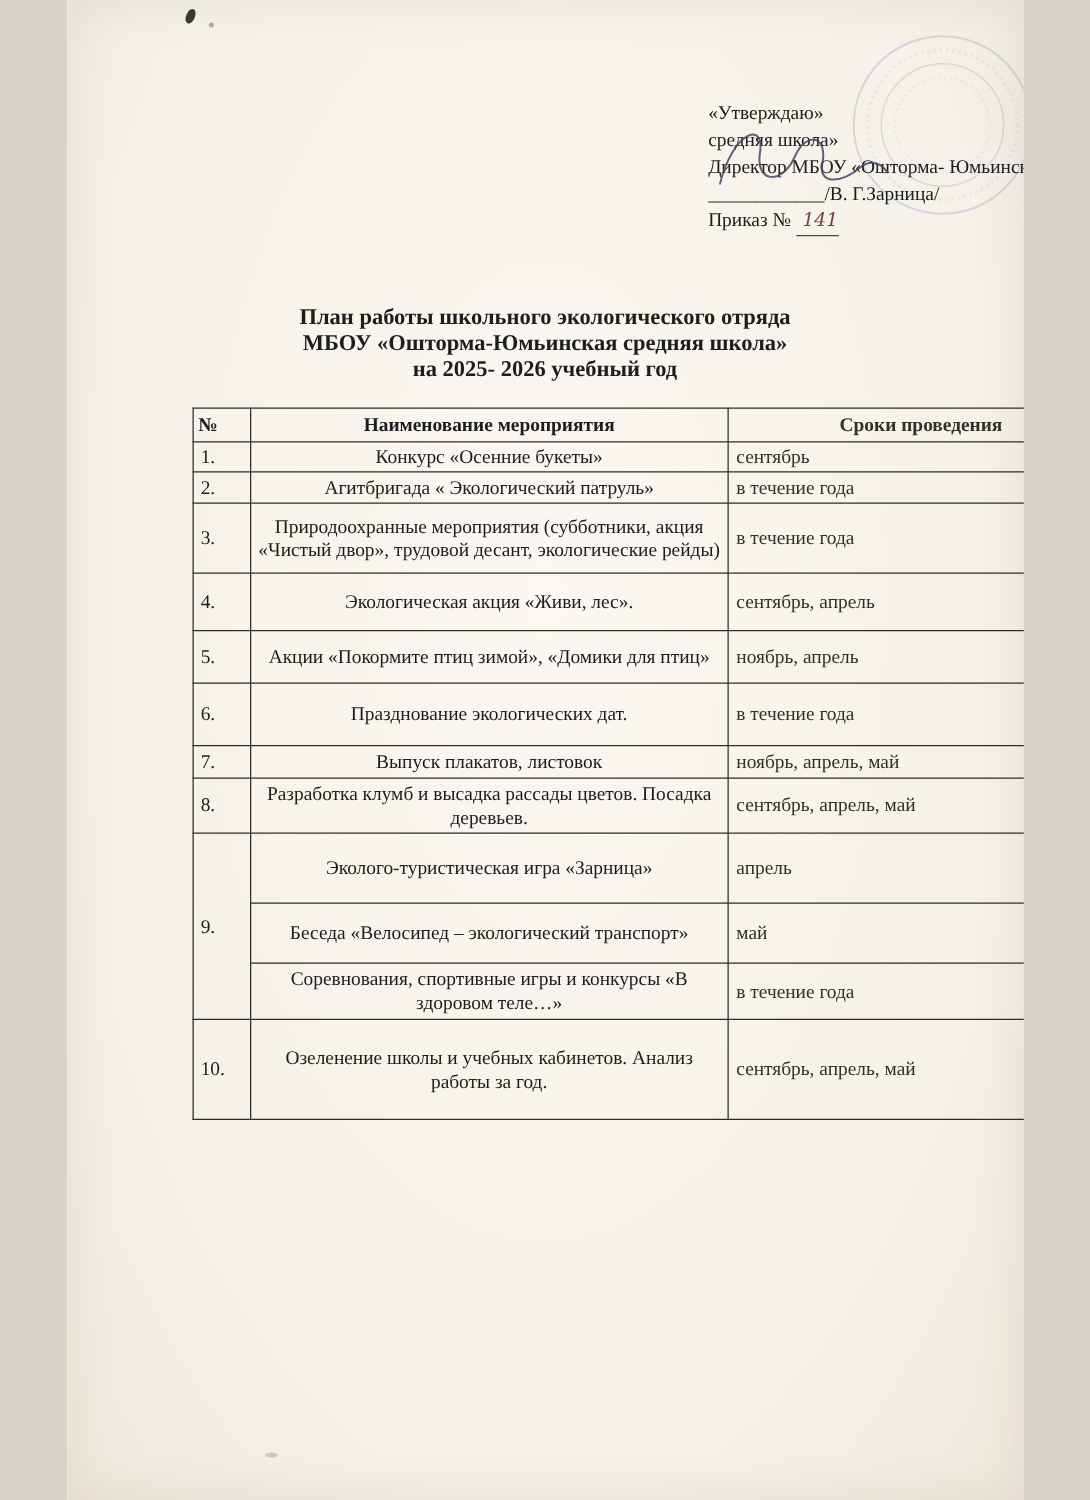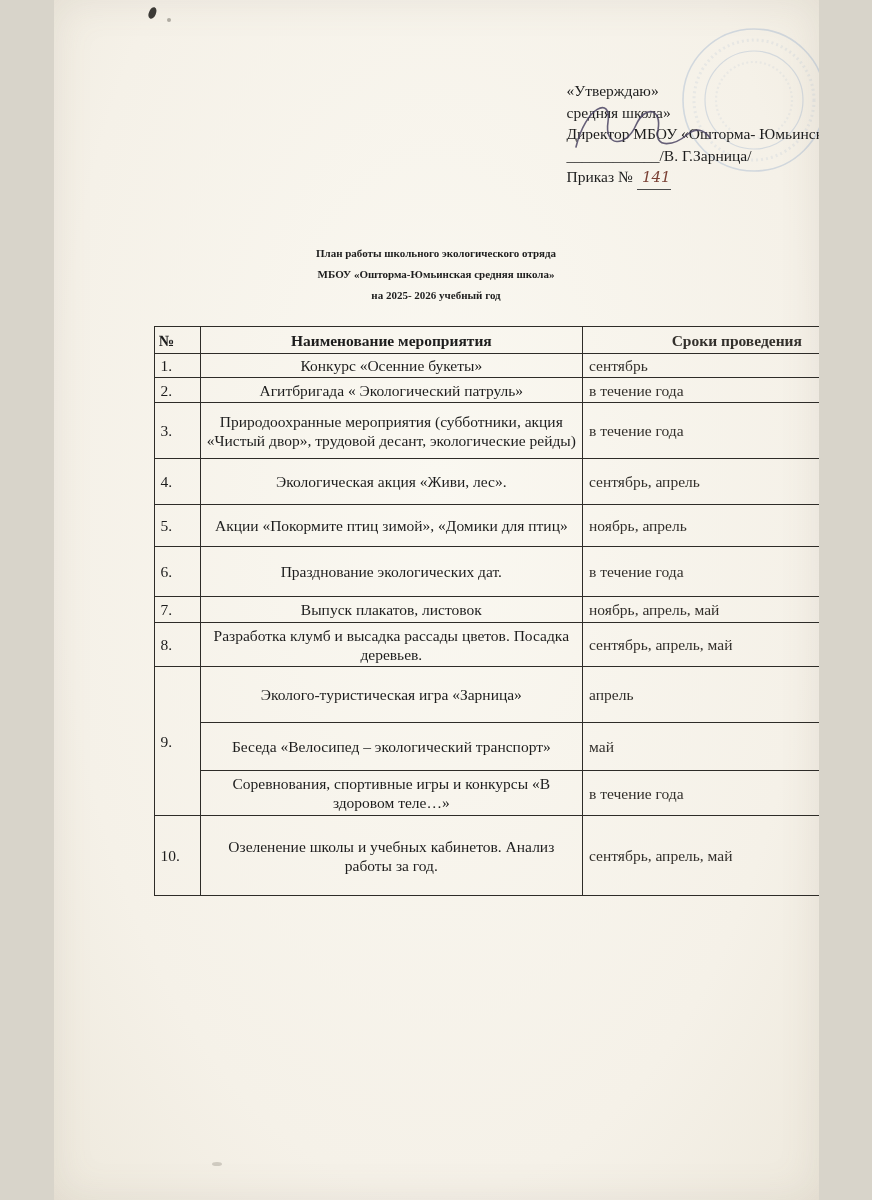--- a/index.html
+++ b/index.html
@@ -34,21 +34,21 @@
   }
   .hw-num { display:inline-block; border-bottom:1px solid #4a4a4a; min-width:34px; text-align:right; }
   
   .stamp { position:absolute; left:592px; top:22px; z-index:1; opacity:0.55; }
   
   .signature { position:absolute; left:516px; top:92px; z-index:4; }
   
   .title {
     position:absolute; left:0; right:0; top:243px;
     text-align:center; font-weight:bold;
-    font-size:11px; line-height:21px;
+    font-size:18px; line-height:21px;
     z-index:2;
   }
   
   table.plan {
     position:absolute; left:100px; top:326px;
     width:738px;
     border-collapse:collapse;
     font-size:15.5px; line-height:19px;
     z-index:2;
   }

